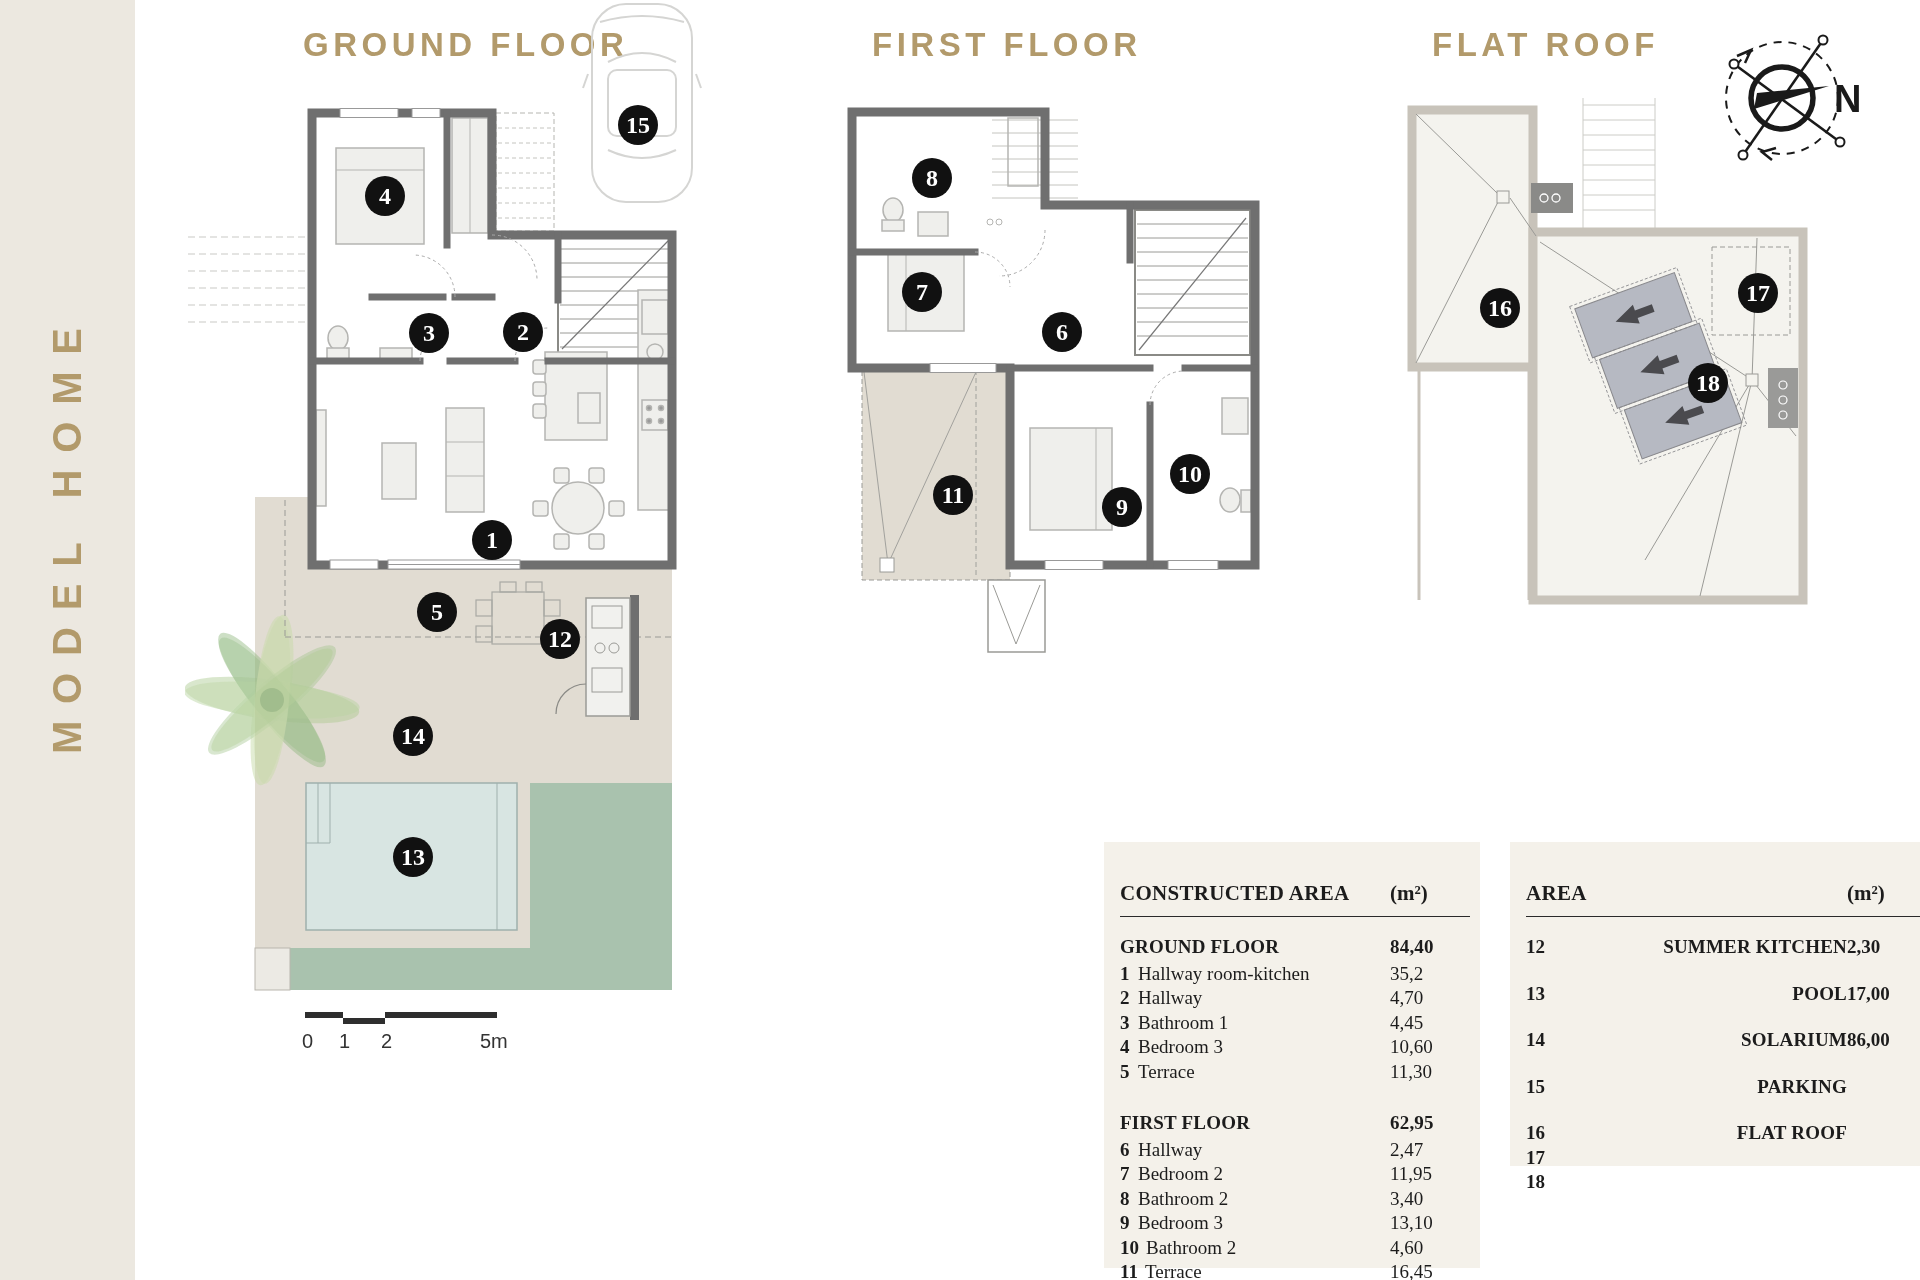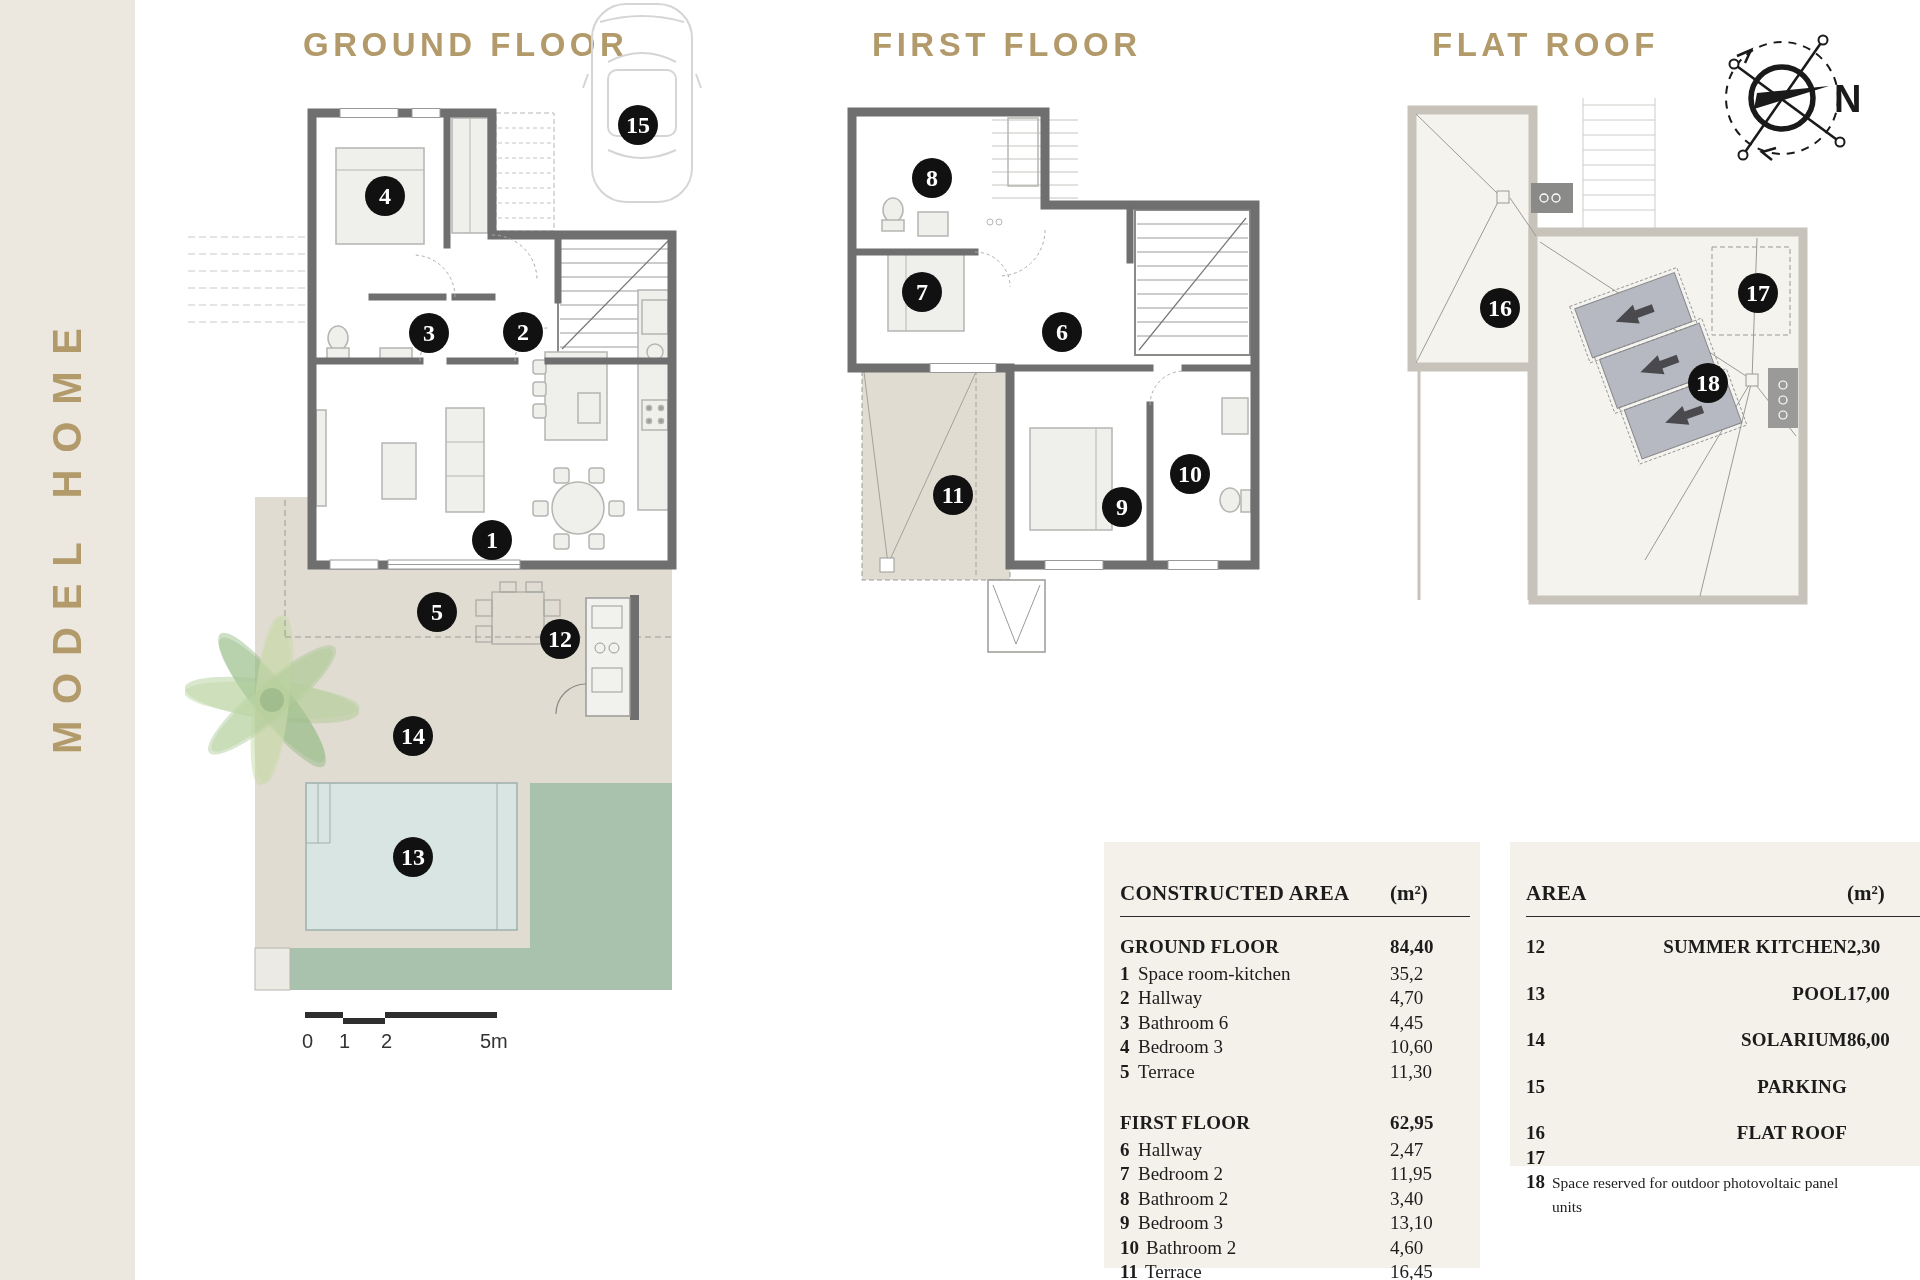--- a/index.html
+++ b/index.html
@@ -439,31 +439,31 @@
       <span class="tlabel">CONSTRUCTED AREA</span>
       <span class="tval">(m²)</span>
     </div>
     <div id="constructed-body">
         <div class="trow section">
           <span class="tlabel">GROUND FLOOR</span>
           <span class="tval">84,40</span>
         </div>
         <div class="trow">
           <span class="tnum">1</span>
-          <span class="tlabel">Space room-kitchen</span>
+          <span class="tlabel">Hallway room-kitchen</span>
           <span class="tval">35,2</span>
         </div>
         <div class="trow">
           <span class="tnum">2</span>
           <span class="tlabel">Hallway</span>
           <span class="tval">4,70</span>
         </div>
         <div class="trow">
           <span class="tnum">3</span>
-          <span class="tlabel">Bathroom 6</span>
+          <span class="tlabel">Bathroom 1</span>
           <span class="tval">4,45</span>
         </div>
         <div class="trow">
           <span class="tnum">4</span>
           <span class="tlabel">Bedroom 3</span>
           <span class="tval">10,60</span>
         </div>
         <div class="trow">
           <span class="tnum">5</span>
           <span class="tlabel">Terrace</span>
@@ -536,19 +536,18 @@
           <span class="tnum">16</span>
           <span class="tlabel">FLAT ROOF</span>
           <span class="tval"></span>
         </div>
         <div class="trow fine">
           <span class="tnum">17</span>
           <span class="tval"></span>
         </div>
         <div class="trow fine">
           <span class="tnum">18</span>
-          <span class="tlabel">Space reserved for outdoor photovoltaic panel units</span>
           <span class="tval"></span>
         </div>
       </div>
   </section>
 
 </div>
 
 </body></html>

